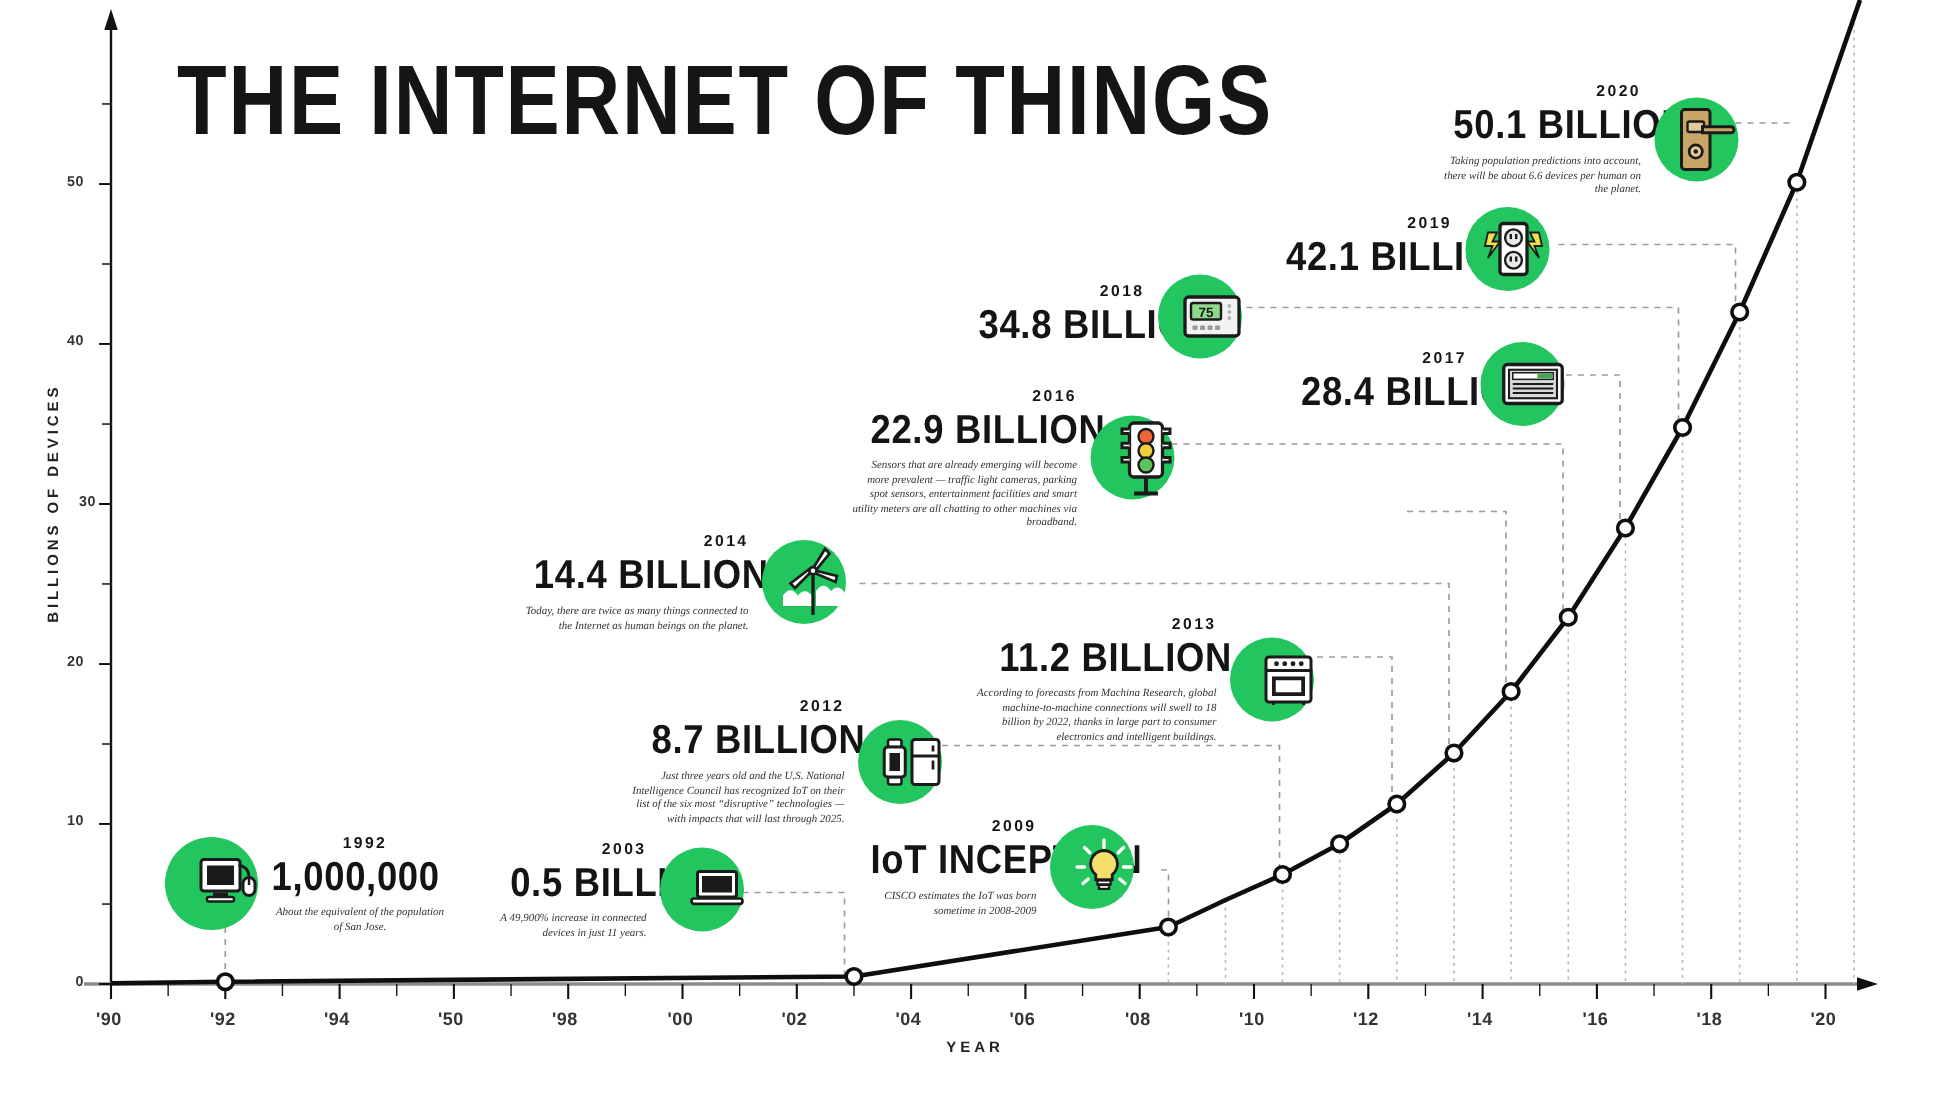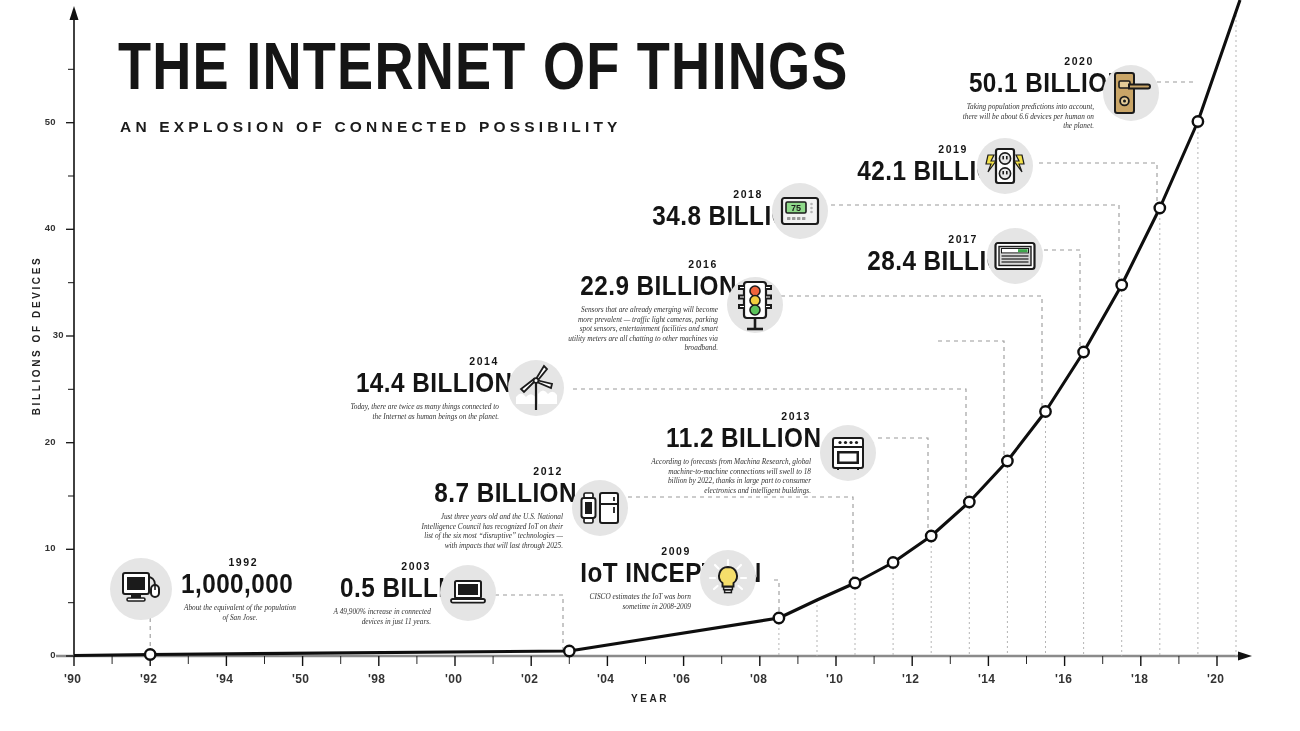--- a/index.html
+++ b/index.html
@@ -64,22 +64,22 @@
   .co-text.right-side .co-value { transform-origin:left top; }
   .co-desc {
     font-family:"Liberation Serif", serif; font-style:italic;
     font-size:7.3px; line-height:9.6px; color:#333;
     max-width:230px; margin-top:4px; margin-left:auto;
   }
   .co-text.right-side .co-desc { margin-left:0; margin-right:auto; }
 
   .icon-circle {
     width:56px; height:56px; border-radius:50%;
-    background:#e5e5e5; flex:0 0 auto;
-    display:flex; align-items:center; justify-content:center;
+    background:#22c55e; flex:0 0 auto;
+    display:flex; align-items:center; justify-content:flex-end;
     position:relative;
   }
   .icon-circle.big { width:62px; height:62px; }
   .icon-circle svg { display:block; }
 
   
   .co-1992 .co-inner { align-items:center; }
 
   
   .leaders, .curve { position:absolute; left:0; top:0; }
@@ -209,21 +209,20 @@
       <circle cx="1007.4" cy="461" r="5.2"></circle>
       <circle cx="1045.5" cy="411.5" r="5.2"></circle>
       <circle cx="1083.6" cy="352" r="5.2"></circle>
       <circle cx="1121.7" cy="285" r="5.2"></circle>
       <circle cx="1159.8" cy="208" r="5.2"></circle>
       <circle cx="1197.9" cy="121.5" r="5.2"></circle>
     </g>
   </svg>
 
   <div class="title">THE INTERNET OF THINGS</div>
-  <div class="subtitle">AN EXPLOSION OF CONNECTED POSSIBILITY</div>
 
   <div class="axis-label-y">BILLIONS OF DEVICES</div>
   <div class="axis-label-x">YEAR</div>
 
   <div class="ytick" style="left:30px; top:116px;">50</div>
   <div class="ytick" style="left:30px; top:222px;">40</div>
   <div class="ytick" style="left:38px; top:329px;">30</div>
   <div class="ytick" style="left:30px; top:436px;">20</div>
   <div class="ytick" style="left:30px; top:542px;">10</div>
   <div class="ytick" style="left:30px; top:649px;">0</div>

